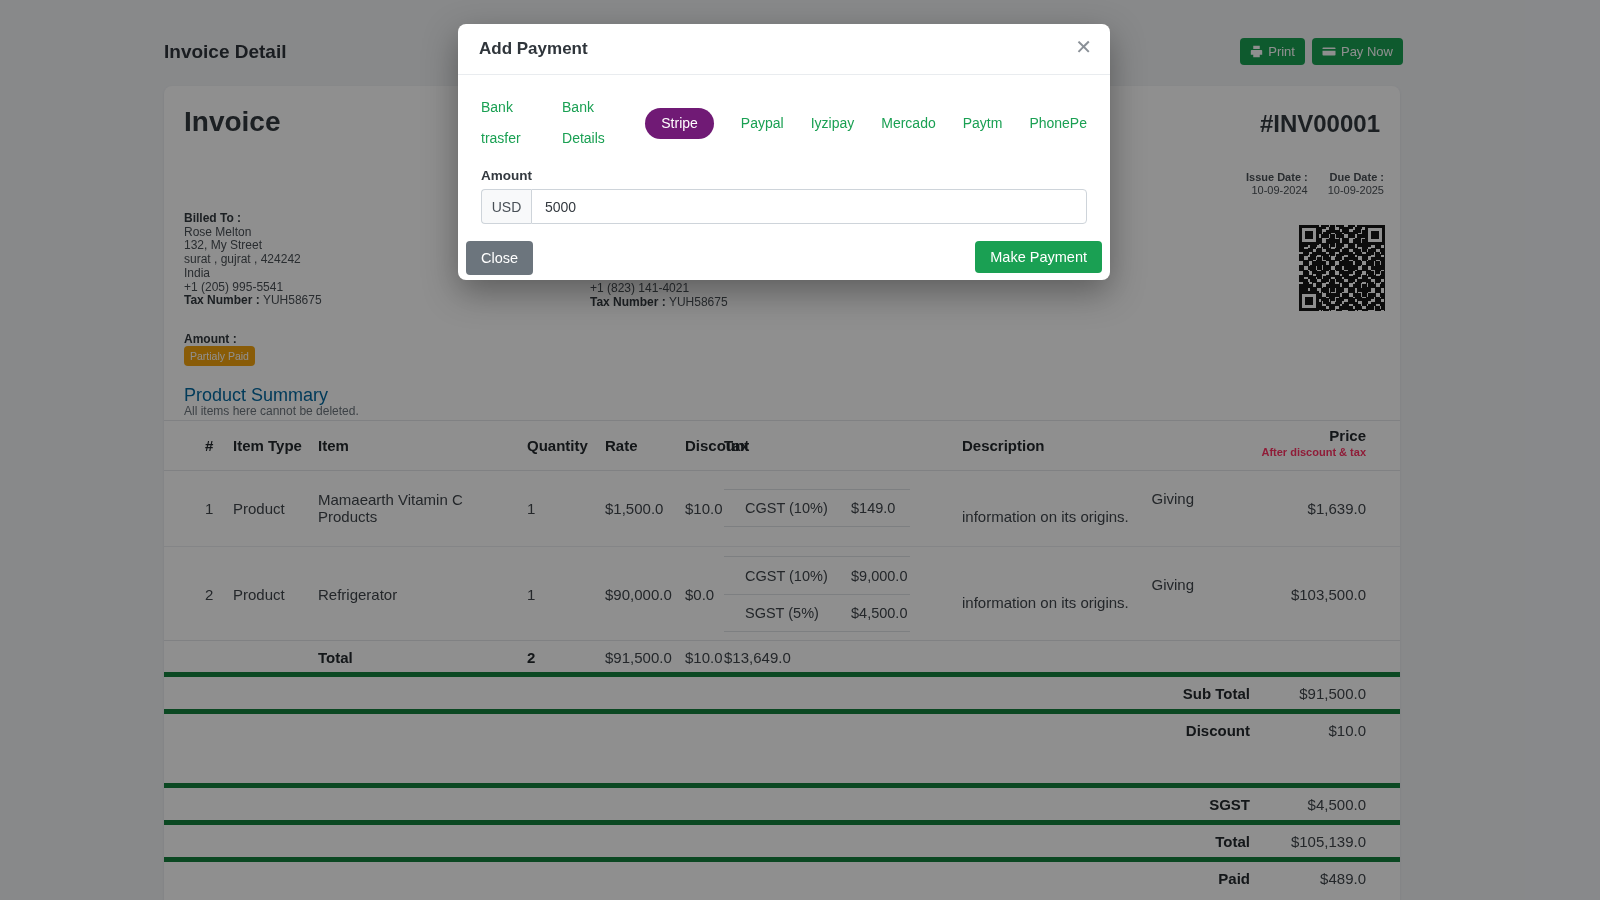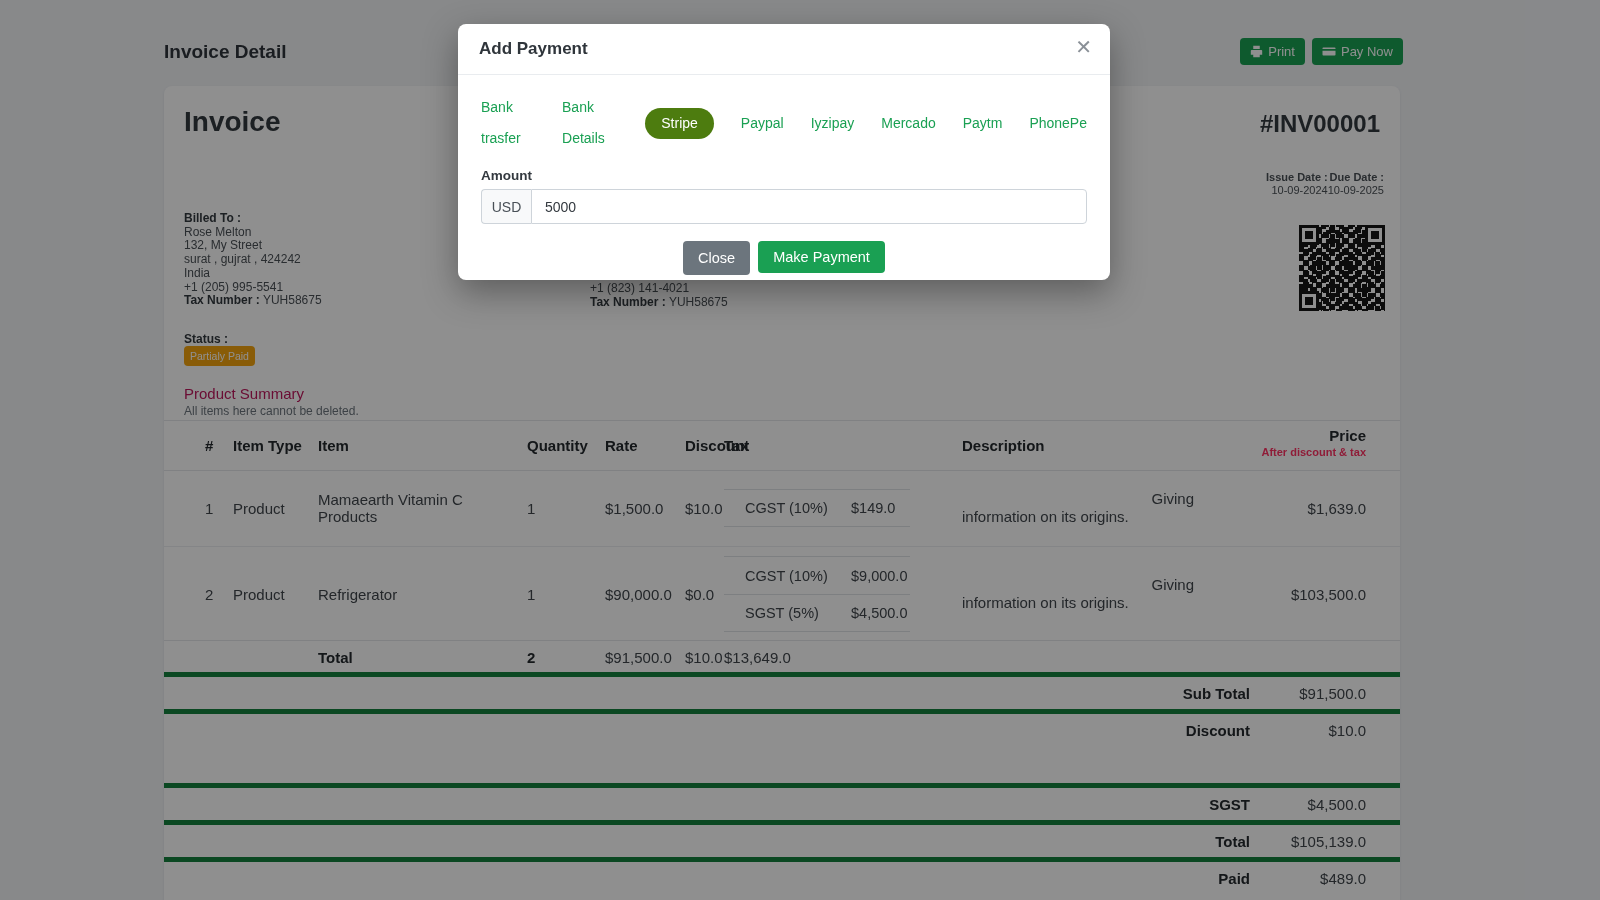--- a/index.html
+++ b/index.html
@@ -10,21 +10,21 @@
   .page-title { position:absolute; left:164px; top:41px; font-size:19px; font-weight:700; color:#2f353b; }
   .header-actions { position:absolute; right:197px; top:38px; display:flex; gap:7px; }
   .btn-green-sm { display:flex; align-items:center; gap:5px; background:#1aa053; color:#fff; border:none; border-radius:4px; font-size:13px; font-weight:500; padding:6px 10px; height:27px; cursor:pointer; font-family:inherit; }
   .btn-green-sm svg { display:block; }
 
   
   .card { position:absolute; left:164px; top:86px; width:1236px; height:1100px; background:#fff; border-radius:8px; box-shadow:0 1px 3px rgba(0,0,0,.08); }
   .inv-heading { position:absolute; left:20px; top:20px; font-size:28px; font-weight:600; color:#33393f; }
   .inv-number { position:absolute; right:20px; top:24px; font-size:24px; font-weight:600; color:#33393f; }
 
-  .dates { position:absolute; right:16px; top:85px; display:flex; text-align:right; }
+  .dates { position:absolute; right:16px; top:85px; display:flex; gap:20px; text-align:right; }
   .dates .dcol { font-size:11px; line-height:13px; color:#4a5056; }
   .dates .dlab { font-weight:700; }
 
   .addr { position:absolute; left:20px; top:126px; font-size:12px; line-height:13.7px; color:#4a5056; }
   .addr .b { font-weight:700; color:#33393f; }
 
   .shipped-partial { position:absolute; left:426px; top:195px; font-size:12px; line-height:14px; color:#4a5056; }
   .shipped-partial .b { font-weight:700; color:#33393f; }
 
   .status-label { position:absolute; left:20px; top:246px; font-size:12px; font-weight:700; color:#33393f; }
@@ -32,21 +32,21 @@
 
   .qr { position:absolute; right:15px; top:139px; width:86px; height:86px;
         background:
           conic-gradient(#161616 90deg,transparent 0 180deg,#161616 0 270deg,transparent 0) 0 0/9px 9px,
           conic-gradient(transparent 90deg,#161616 0 180deg,transparent 0 270deg,#161616 0) 4px 2px/13px 11px;
         background-color:#fff; }
   .qr .finder { position:absolute; width:20px; height:20px; border:3px solid #161616; background:#fff; }
   .qr .finder::after { content:""; position:absolute; left:3px; top:3px; width:8px; height:8px; background:#161616; }
   .qr .f-tl { left:0; top:0; } .qr .f-tr { right:0; top:0; } .qr .f-bl { left:0; bottom:0; }
 
-  .ps-title { position:absolute; left:20px; top:299px; font-size:15px; color:#be185d; }
+  .ps-title { position:absolute; left:20px; top:299px; font-size:18px; color:#0369a1; }
   .ps-note { position:absolute; left:20px; top:318px; font-size:12px; color:#6c757d; }
   .ps-divider { position:absolute; left:0; top:334px; width:100%; border-top:1px solid #e4e7ea; }
 
   
   .trow { position:absolute; left:0; width:100%; }
   .cell { position:absolute; top:50%; transform:translateY(-50%); font-size:15px; color:#40464c; }
   .c-num  { left:41px;  width:24px; }
   .c-type { left:69px;  width:82px; }
   .c-item { left:154px; width:205px; }
   .c-qty  { left:363px; width:70px; }
@@ -84,26 +84,26 @@
 
   
   .backdrop { position:absolute; inset:0; background:rgba(0,0,0,0.44); z-index:10; }
   .modal { position:absolute; left:458px; top:24px; width:652px; height:256px; background:#fff; border-radius:8px; z-index:20; box-shadow:0 12px 34px rgba(0,0,0,.35); }
   .modal-header { position:relative; height:51px; border-bottom:1px solid #e9ecef; display:flex; align-items:center; padding:0 21px; }
   .modal-title { font-size:17px; font-weight:700; color:#2f353b; }
   .modal-close { position:absolute; right:18px; top:13px; background:none; border:none; font-size:20px; color:#8a9097; cursor:pointer; line-height:1; font-family:inherit; }
   .modal-body { padding:17px 23px 0; }
   .tabs { display:flex; align-items:center; gap:27px; }
   .tab { font-size:14px; color:#1aa053; line-height:31px; cursor:pointer; }
-  .tab.active { background:#4d7c0f; color:#fff; border-radius:17px; padding:0 16px; }
+  .tab.active { background:#701a75; color:#fff; border-radius:17px; padding:0 16px; }
   .amount-label { margin-top:14px; font-size:13.5px; font-weight:700; color:#33393f; }
   .input-group { margin-top:6px; display:flex; height:35px; }
   .addon { width:50px; display:flex; align-items:center; justify-content:center; background:#f8f9fa; border:1px solid #ced4da; border-right:none; border-radius:4px 0 0 4px; font-size:14px; color:#495057; }
   .amount-input { flex:1; border:1px solid #ced4da; border-radius:0 4px 4px 0; padding:0 13px; font-size:14px; color:#33393f; font-family:inherit; outline:none; }
-  .modal-footer { display:flex; justify-content:center; gap:8px; padding:17px 28px 0; }
+  .modal-footer { display:flex; justify-content:space-between; gap:8px; padding:17px 8px 0; }
   .btn-close { background:#6c757d; color:#fff; border:none; border-radius:4px; font-size:14.5px; padding:8px 15px; height:34px; cursor:pointer; font-family:inherit; }
   .btn-submit { background:#1aa053; color:#fff; border:none; border-radius:4px; font-size:14.5px; font-weight:500; padding:8px 15px; height:32px; cursor:pointer; font-family:inherit; }
 </style>
 </head>
 <body>
 
 <div class="page-title">Invoice Detail</div>
 
 <div class="header-actions">
   <button class="btn-green-sm">
@@ -147,21 +147,21 @@
     <div>India</div>
     <div>+1 (205) 995-5541</div>
     <div><span class="b">Tax Number :</span> <span>YUH58675</span></div>
   </div>
 
   <div class="shipped-partial">
     <div>+1 (823) 141-4021</div>
     <div><span class="b">Tax Number :</span> <span>YUH58675</span></div>
   </div>
 
-  <div class="status-label">Status :</div>
+  <div class="status-label">Amount :</div>
   <div class="badge">Partialy Paid</div>
 
   <div class="qr">
     <div class="finder f-tl"></div>
     <div class="finder f-tr"></div>
     <div class="finder f-bl"></div>
   </div>
 
   <div class="ps-title">Product Summary</div>
   <div class="ps-note">All items here cannot be deleted.</div>

